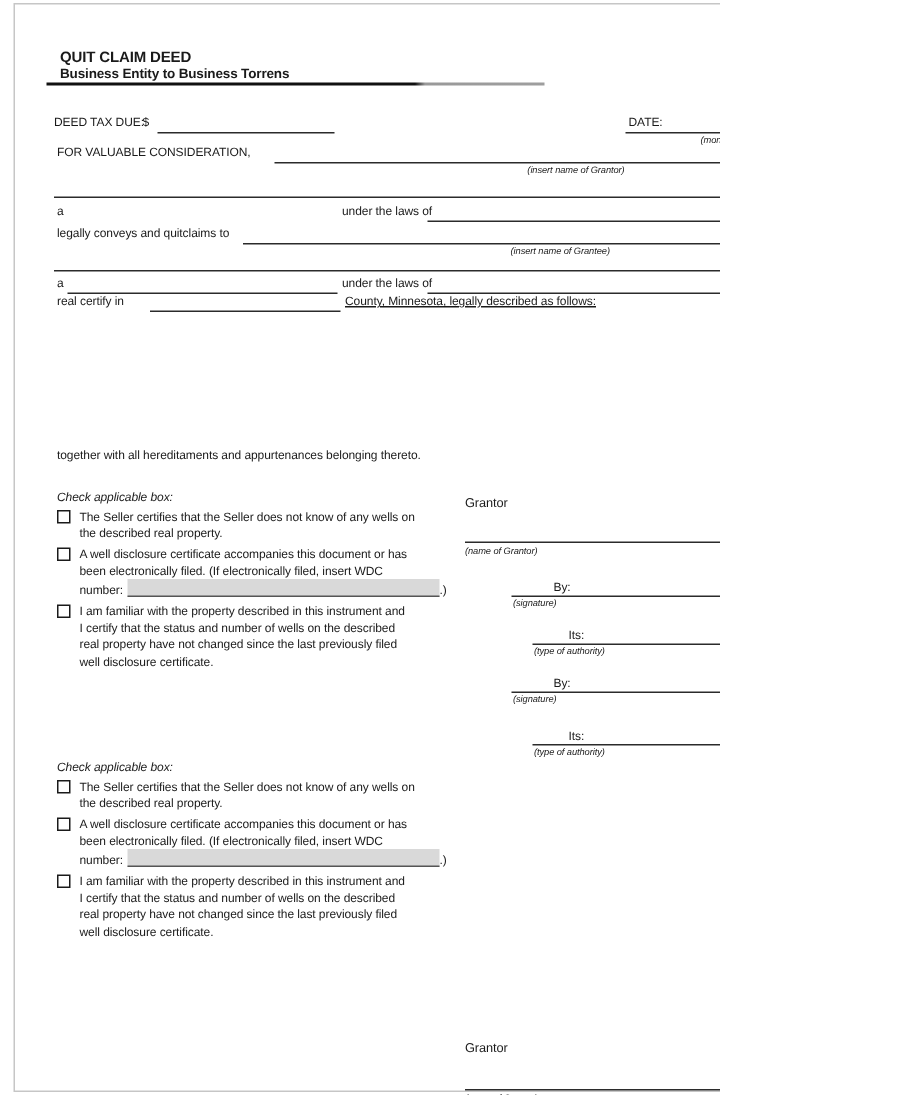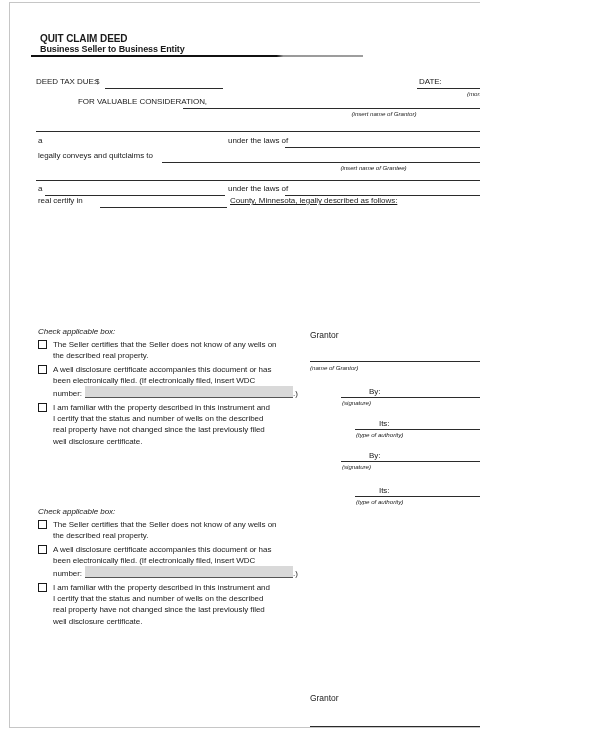--- a/index.html
+++ b/index.html
@@ -39,35 +39,35 @@
   .reg-text{font-size:8px;font-style:italic;letter-spacing:-0.12px;white-space:nowrap;}
 </style>
 </head>
 <body>
 
 <div class="page">
   <div class="frame"></div>
 
   <div class="abs" style="left:40px;top:33px;">
     <div class="title-line1">QUIT CLAIM DEED</div>
-    <div class="title-line2">Business Seller to Business Entity</div>
+    <div class="title-line2">Business Entity to Business Torrens</div>
   </div>
   <div class="abs title-underline" style="left:31px;top:55px;width:332px;"></div>
 
   <div class="abs" style="left:36px;top:77px;width:549px;height:14px;">
     <span class="abs body-text" style="left:0;top:0;">DEED TAX DUE:</span>
     <span class="abs body-text" style="left:59px;top:0;">$</span>
     <span class="abs blank" style="left:69px;top:0;width:118px;"></span>
     <span class="abs body-text" style="left:351px;top:0;padding-left:32px;">DATE:</span>
     <span class="abs blank" style="left:381px;top:0;width:146px;"></span>
   </div>
   <div class="abs caption" style="left:417px;top:90px;width:146px;text-align:center;">(month/day/year)</div>
 
   <div class="abs" style="left:36px;top:97px;width:549px;height:14px;">
-    <span class="abs body-text" style="left:2px;top:0;margin-left:40px;">FOR VALUABLE CONSIDERATION,</span>
+    <span class="abs body-text" style="left:2px;top:0;">FOR VALUABLE CONSIDERATION,</span>
     <span class="abs blank" style="left:147px;top:0;width:402px;"></span>
   </div>
   <div class="abs caption" style="left:183px;top:110px;width:402px;text-align:center;">(insert name of Grantor)</div>
 
   <div class="abs hrule" style="left:36px;top:131px;width:549px;"></div>
 
   <div class="abs" style="left:36px;top:136px;width:549px;height:14px;">
     <span class="abs body-text" style="left:2px;top:0;">a</span>
     <span class="abs body-text" style="left:192px;top:0;">under the laws of</span>
     <span class="abs blank" style="left:249px;top:0;width:238px;"></span>
@@ -90,20 +90,21 @@
     <span class="abs body-text bold" style="left:491px;top:0;">("Grantee"),</span>
   </div>
 
   <div class="abs" style="left:36px;top:196px;width:549px;height:14px;">
     <span class="abs body-text" style="left:2px;top:0;">real certify in</span>
     <span class="abs blank" style="left:64px;top:0;width:127px;"></span>
     <span class="abs body-text" style="left:194px;top:0;text-decoration:underline;">County, Minnesota, legally described as follows:</span>
   </div>
 
 
+  <div class="abs body-text" style="left:38px;top:299px;">together with all hereditaments and appurtenances belonging thereto.</div>
 
   <div class="abs wells" style="left:38px;top:327px;">
     <div class="wells-heading">Check applicable box:</div>
     <div class="well-item">
       <span class="checkbox"></span>
       <div class="item-text">The Seller certifies that the Seller does not know of any wells on
 the described real property.</div>
     </div>
     <div class="well-item">
       <span class="checkbox"></span>

